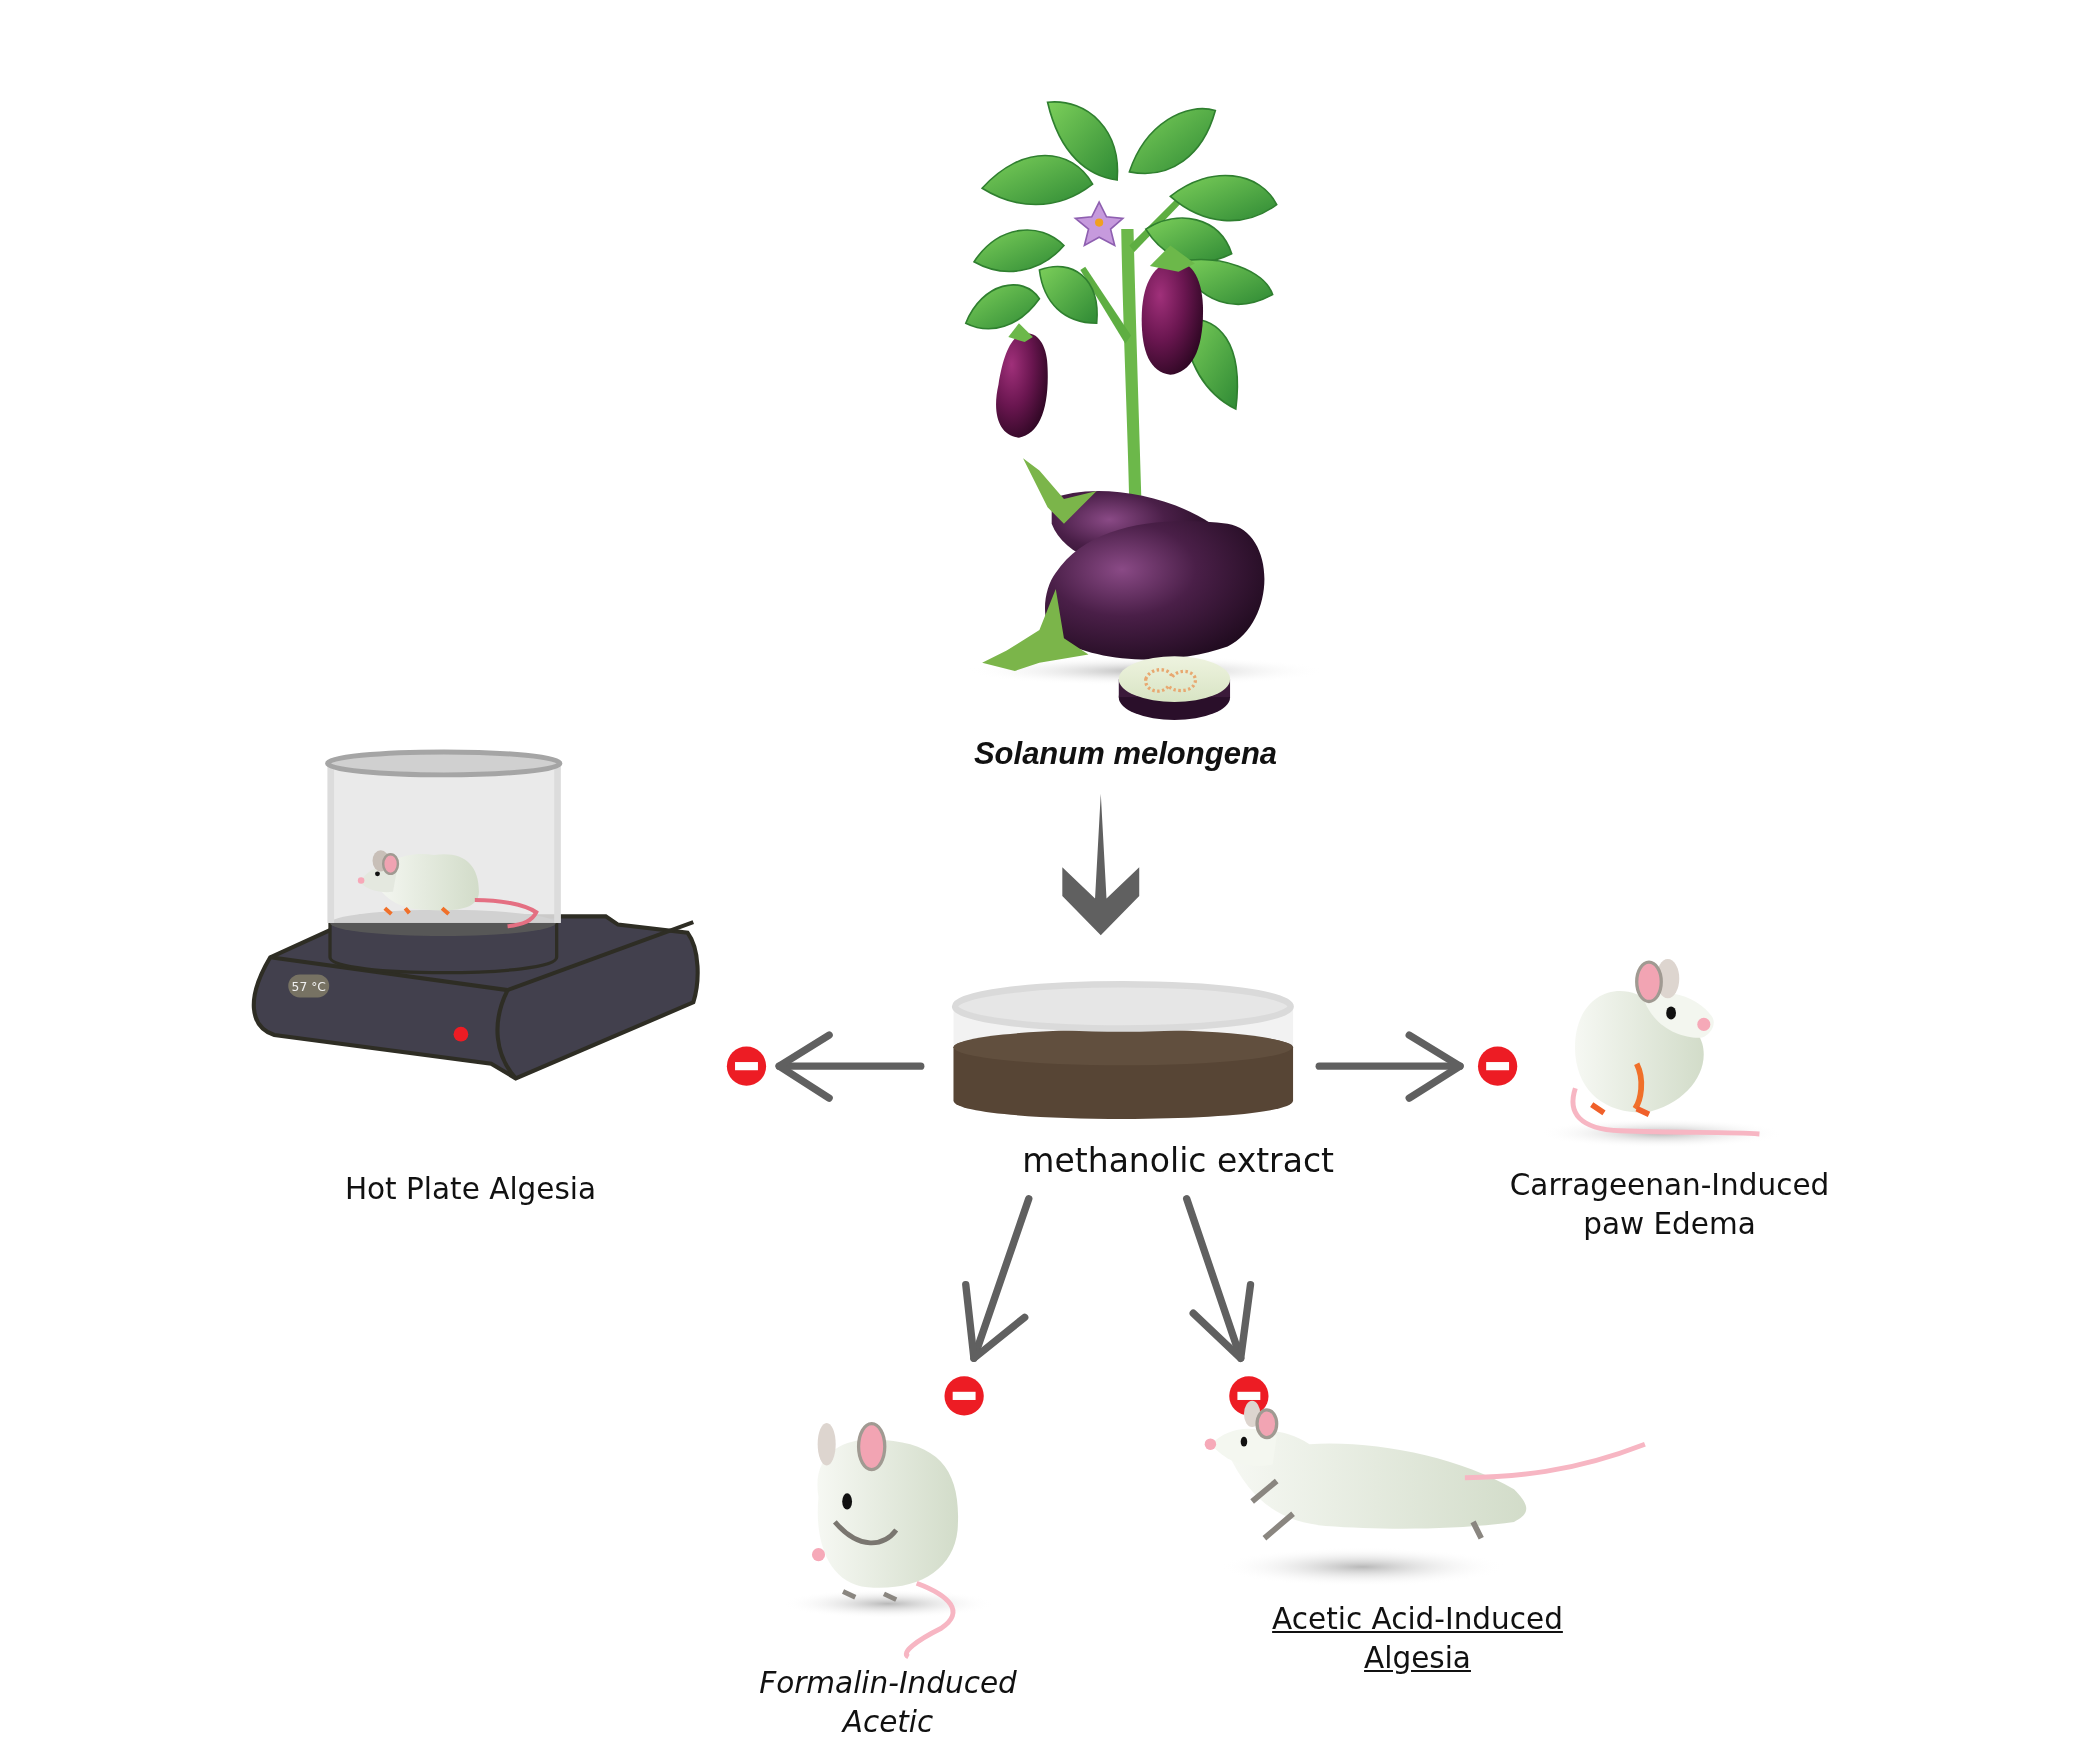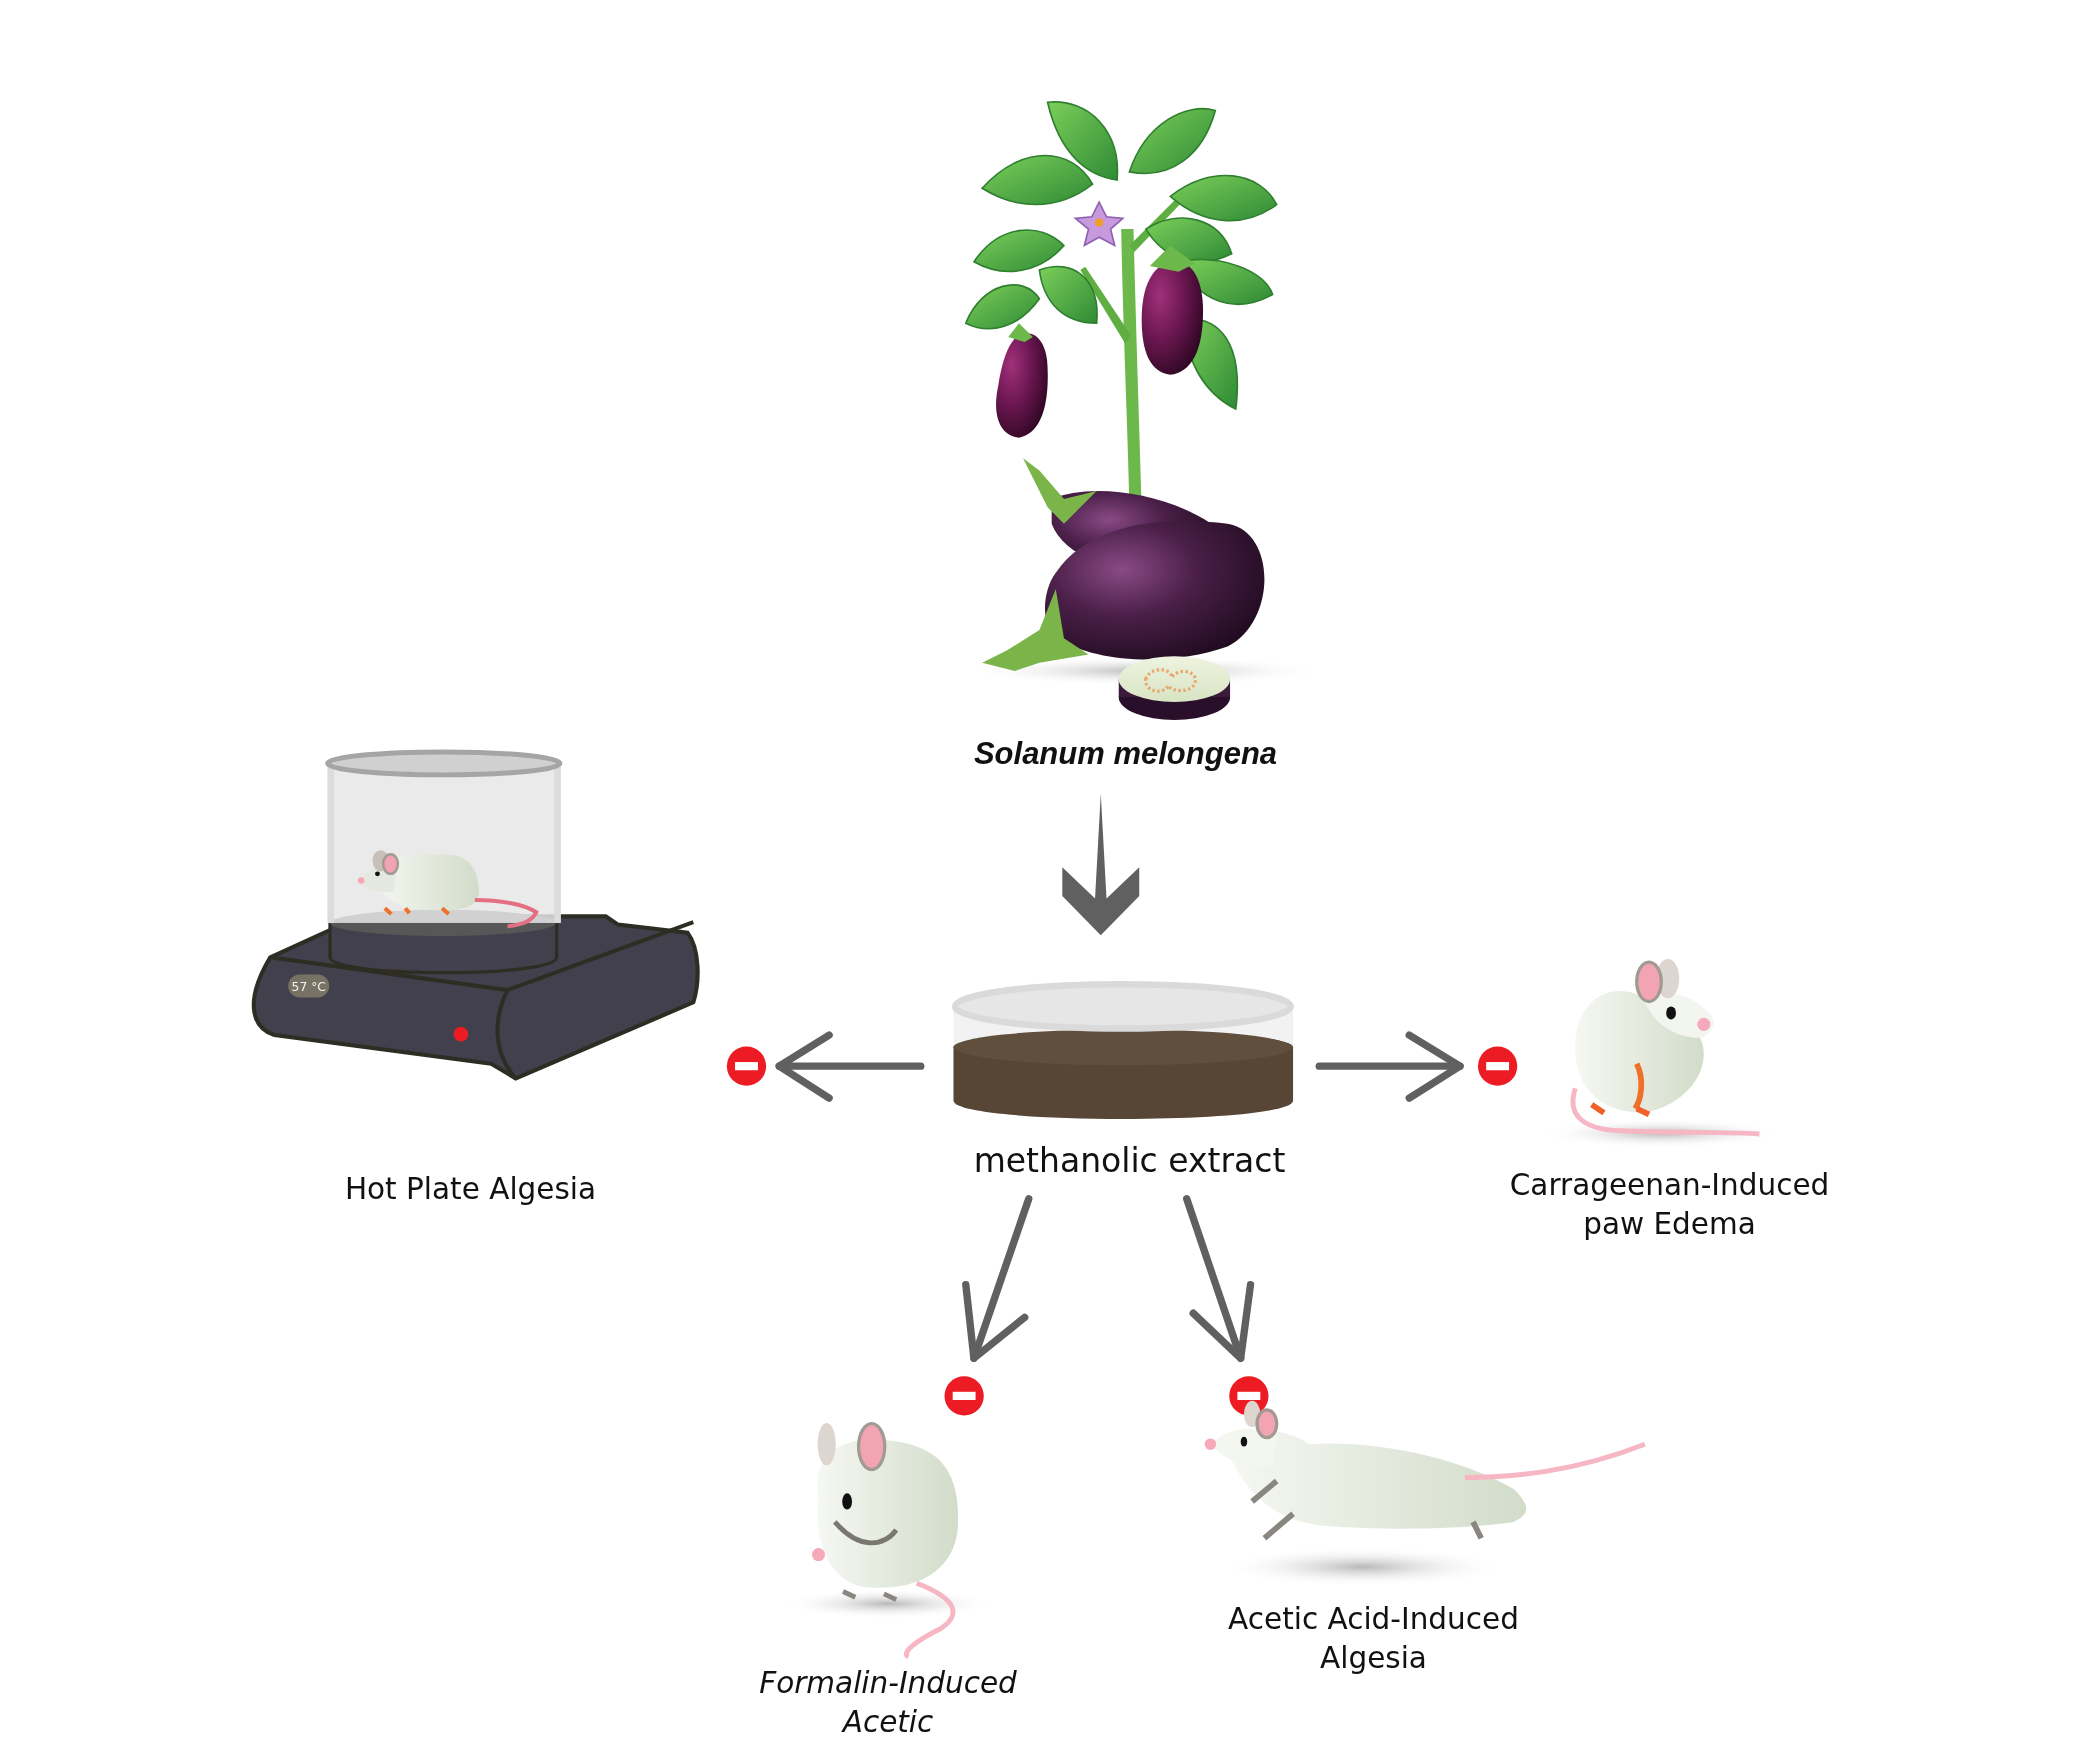--- a/index.html
+++ b/index.html
@@ -200,34 +200,34 @@
     <ellipse cx="1520" cy="1762" rx="4" ry="6" fill="#111"></ellipse>
     <circle cx="1479" cy="1765" r="7" fill="#f6a9b8"></circle>
     <path d="M1790 1806 C1850 1805 1920 1800 2010 1765" fill="none" stroke="#f7b6c3" stroke-width="6"></path>
     <path d="M1560 1810 L1530 1835 M1580 1850 L1545 1880 M1800 1860 L1810 1880" stroke="#8a8680" stroke-width="7"></path>
   </g>
 </svg>
 
   
   <div class="species" style="left:921px; top:736px; width:409px; text-align:center;">Solanum melongena</div>
 
-  <div class="label extract-label" style="left:925px; top:1141px; width:409px;">methanolic extract</div>
+  <div class="label extract-label" style="left:925px; top:1141px; width:409px;text-align:right;">methanolic extract</div>
 
   <div class="label" style="left:307px; top:1170px; width:327px;">
     <div>Hot Plate Algesia</div>
   </div>
 
   <div class="label" style="left:1465px; top:1166px; width:409px;">
     <div>Carrageenan-Induced</div>
     <div>paw Edema</div>
   </div>
 
   <div class="label" style="left:704px; top:1664px; width:368px;font-style:italic;">
     <div>Formalin-Induced</div>
     <div>Acetic</div>
   </div>
 
-  <div class="label" style="left:1169px; top:1600px; width:409px;">
+  <div class="label" style="left:1213px; top:1600px; width:409px;text-decoration:underline;">
     <div>Acetic Acid-Induced</div>
     <div>Algesia</div>
   </div>
 </div>
 
 
 </body></html>

